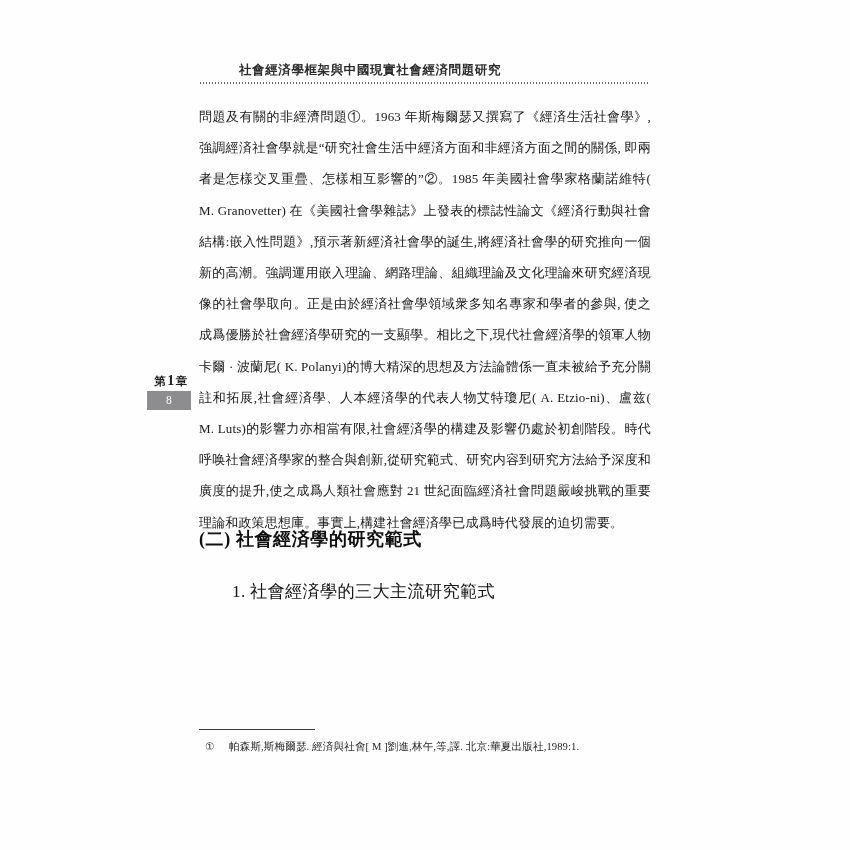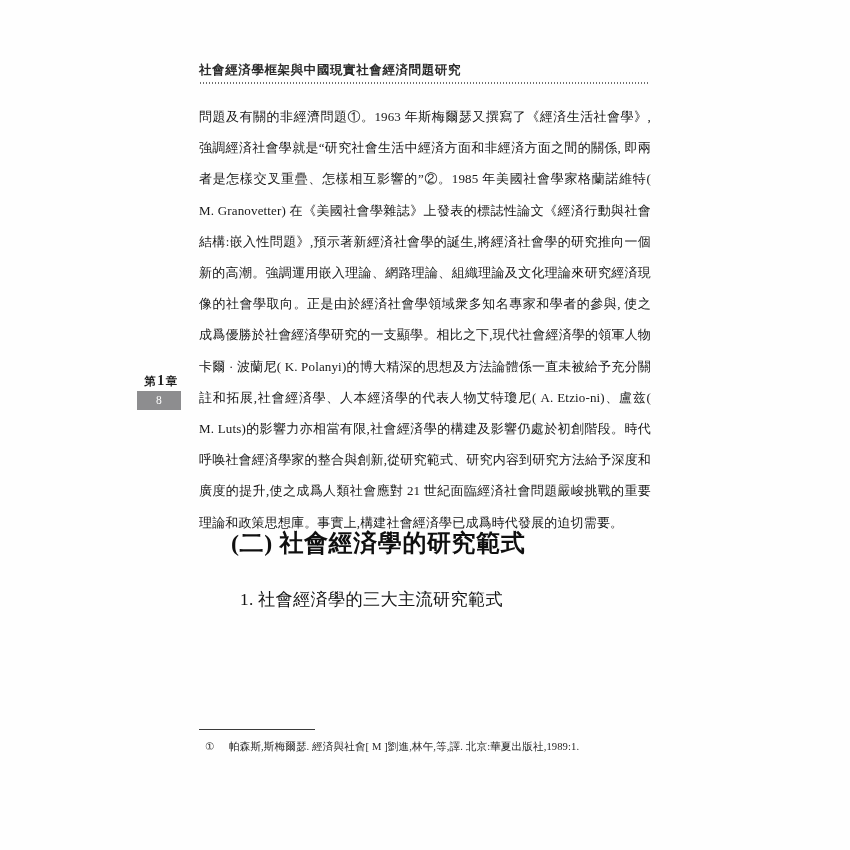--- a/index.html
+++ b/index.html
@@ -32,34 +32,35 @@
     width: 451px;
   }
   .header-title {
     font-size: 12.5px;
     letter-spacing: 0.6px;
     color: #2b2b2b;
     font-family: "Liberation Serif", "DejaVu Serif", serif;
     font-weight: 600;
     white-space: nowrap;
     padding-bottom: 3px;
+    margin-left: 40px;
   }
   .header-rule {
     width: 451px;
     height: 2px;
     background-image: radial-gradient(#555 42%, transparent 44%);
     background-size: 3px 2px;
     background-repeat: repeat-x;
     opacity: 0.85;
   }
 
   
   .chapter-marker {
     position: absolute;
-    left: 137px;
+    left: 147px;
     top: 373px;
     width: 48px;
     text-align: center;
   }
   .chapter-label {
     font-size: 11.5px;
     color: #1d1d1d;
     letter-spacing: 0.5px;
     white-space: nowrap;
     font-weight: 600;
@@ -98,42 +99,41 @@
     letter-spacing: 0.15px;
     margin: 0;
     text-justify: inter-character;
   }
 
   
   .section-heading {
     position: absolute;
     left: 199px;
     top: 527px;
-    font-size: 24px;
+    font-size: 18px;
     font-weight: 700;
     color: #0f0f0f;
     letter-spacing: 0.6px;
     white-space: nowrap;
     font-family: "Liberation Serif", "DejaVu Serif", serif;
-    margin-left: 32px;
   }
 
   .sub-block {
     position: absolute;
     left: 199px;
     top: 572px;
     width: 452px;
   }
   .sub-heading {
     font-size: 17.2px;
     line-height: 31.2px;
     color: #151515;
     letter-spacing: 0.3px;
     text-indent: 29px;
-    margin: 12px;
+    margin: 4px;
   }
 
   
   .footnote-zone {
     position: absolute;
     left: 199px;
     top: 729px;
     width: 452px;
   }
   .footnote-rule {

